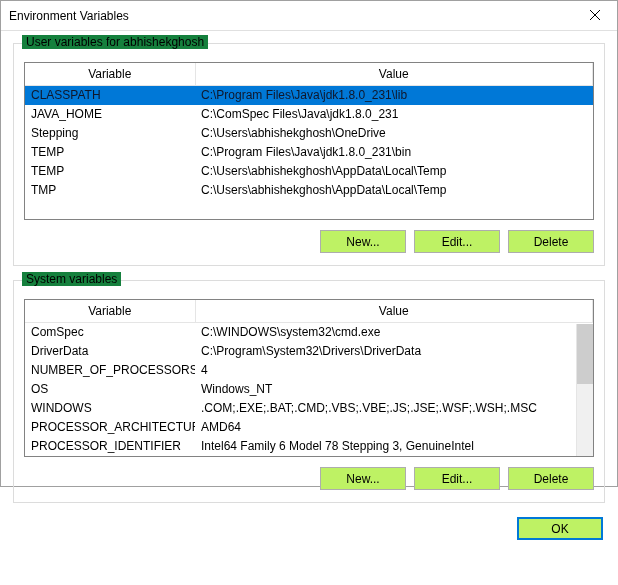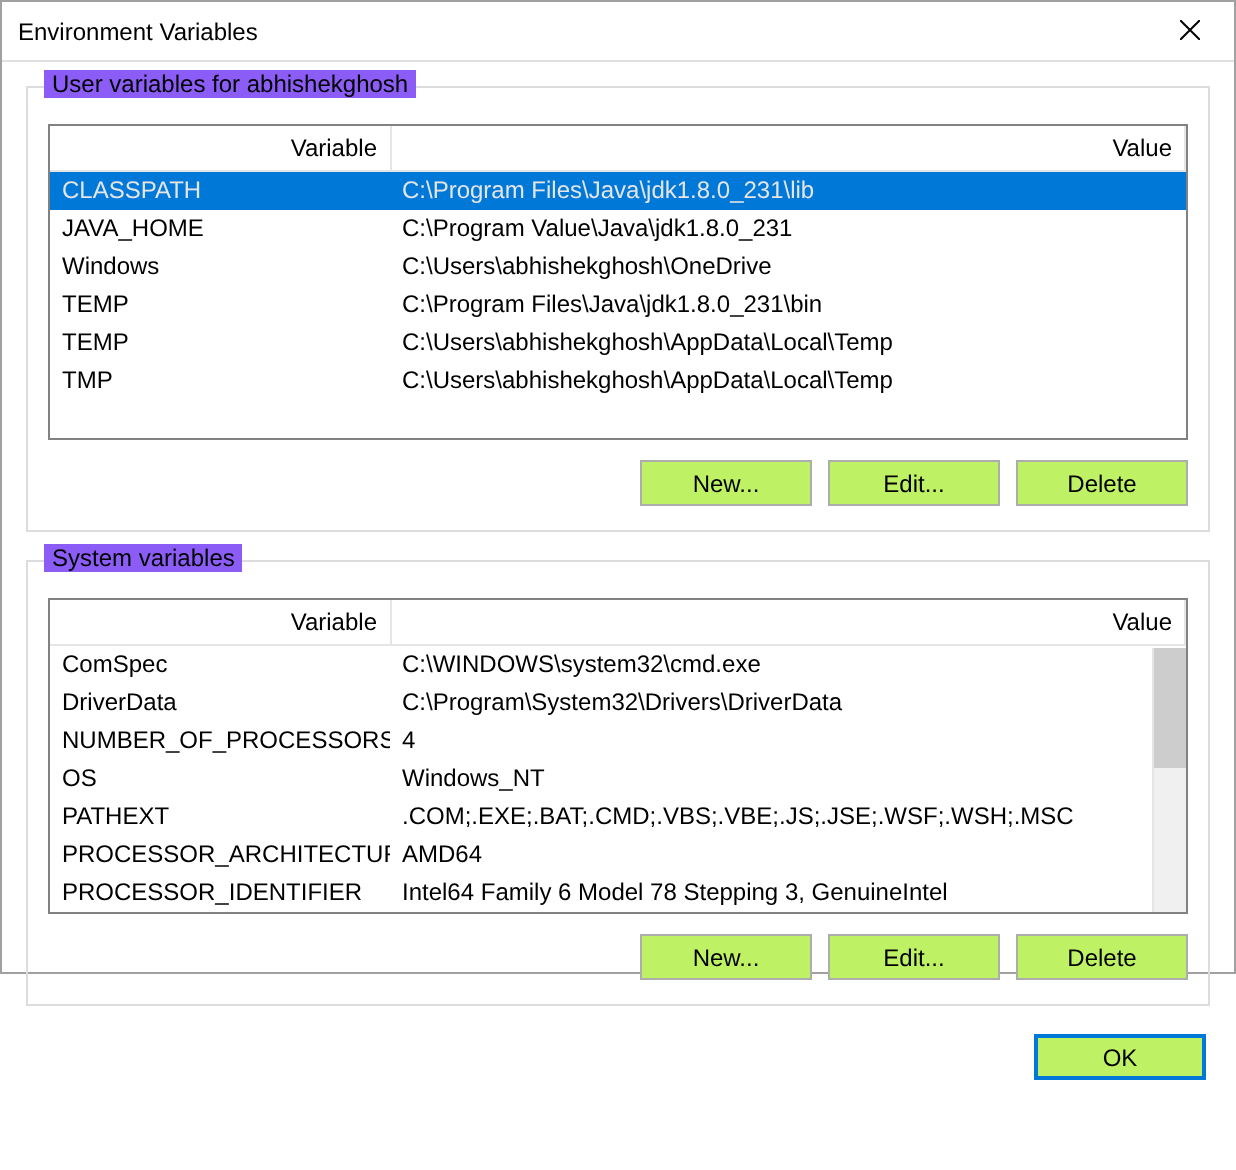--- a/index.html
+++ b/index.html
@@ -50,56 +50,56 @@
   }
   .group {
     border: 1px solid #dcdcdc;
     position: relative;
     padding: 18px 10px 12px 10px;
   }
   .group-legend {
     position: absolute;
     top: -9px;
     left: 8px;
-    background: #8b5cf6;
+    background: #15803d;
     padding: 0 4px;
     font-size: 12px;
   }
   .table-wrap {
     border: 1px solid #828282;
     height: 158px;
     overflow: hidden;
     position: relative;
     background: #ffffff;
   }
   .table-wrap.sys { height: 158px; }
   .tbl {
     width: 100%;
     border-collapse: collapse;
     table-layout: fixed;
   }
   .tbl th {
-    text-align: right;
+    text-align: center;
     font-weight: normal;
     padding: 4px 6px;
     background: #ffffff;
     border-right: 1px solid #e5e5e5;
     border-bottom: 1px solid #e5e5e5;
     position: sticky;
     top: 0;
   }
   .tbl td {
     padding: 2px 6px 3px 6px;
     white-space: nowrap;
     overflow: hidden;
     text-overflow: clip;
   }
   .tbl tr.selected td {
     background: #0078d7;
-    color: #e5e5e5;
+    color: #0f172a;
   }
   .col-var { width: 170px; }
   .col-val { width: auto; }
   .scrollbar {
     position: absolute;
     right: 0; top: 24px; bottom: 0;
     width: 17px;
     background: #f0f0f0;
     border-left: 1px solid #e5e5e5;
   }
@@ -164,24 +164,24 @@
               <th>Value</th>
             </tr>
           </thead>
           <tbody id="user-rows">
               <tr class="selected">
                 <td>CLASSPATH</td>
                 <td>C:\Program Files\Java\jdk1.8.0_231\lib</td>
               </tr>
               <tr>
                 <td>JAVA_HOME</td>
-                <td>C:\Program Value\Java\jdk1.8.0_231</td>
-              </tr>
-              <tr>
-                <td>Windows</td>
+                <td>C:\ComSpec Files\Java\jdk1.8.0_231</td>
+              </tr>
+              <tr>
+                <td>Stepping</td>
                 <td>C:\Users\abhishekghosh\OneDrive</td>
               </tr>
               <tr>
                 <td>TEMP</td>
                 <td>C:\Program Files\Java\jdk1.8.0_231\bin</td>
               </tr>
               <tr>
                 <td>TEMP</td>
                 <td>C:\Users\abhishekghosh\AppData\Local\Temp</td>
               </tr>
@@ -224,21 +224,21 @@
               </tr>
               <tr>
                 <td>NUMBER_OF_PROCESSORS</td>
                 <td>4</td>
               </tr>
               <tr>
                 <td>OS</td>
                 <td>Windows_NT</td>
               </tr>
               <tr>
-                <td>PATHEXT</td>
+                <td>WINDOWS</td>
                 <td>.COM;.EXE;.BAT;.CMD;.VBS;.VBE;.JS;.JSE;.WSF;.WSH;.MSC</td>
               </tr>
               <tr>
                 <td>PROCESSOR_ARCHITECTURE</td>
                 <td>AMD64</td>
               </tr>
               <tr>
                 <td>PROCESSOR_IDENTIFIER</td>
                 <td>Intel64 Family 6 Model 78 Stepping 3, GenuineIntel</td>
               </tr>

